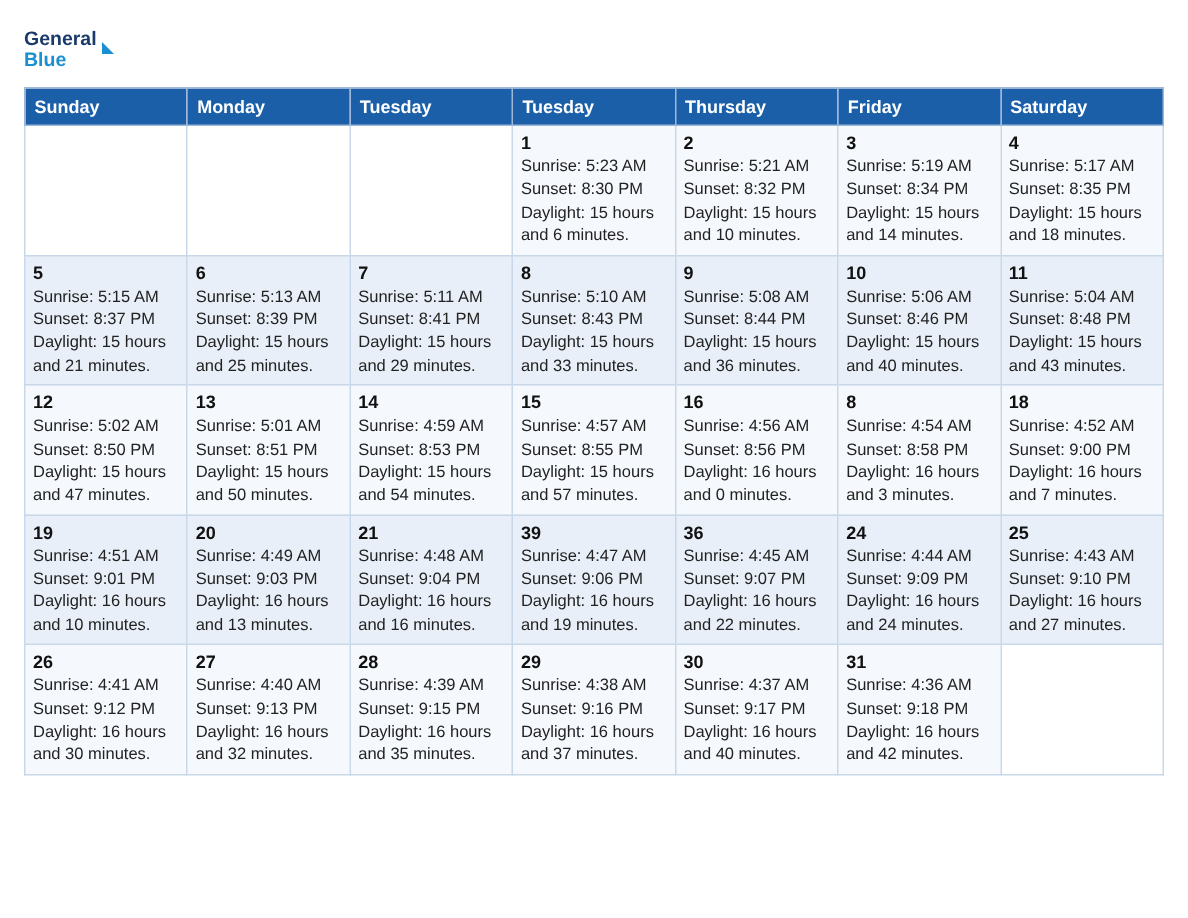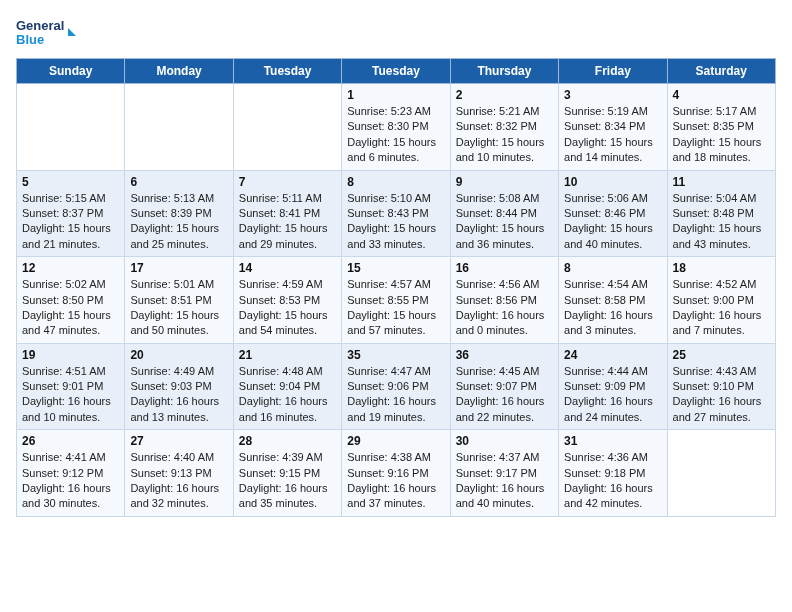--- a/index.html
+++ b/index.html
@@ -34,21 +34,21 @@
       color: #333;
     }
     .calendar {
       width: 100%;
       border-collapse: collapse;
       font-size: 11px;
     }
     .calendar th {
       background: #1a5fa8;
       color: #fff;
-      text-align: center;
+      text-align: left;
       padding: 5px 6px;
       font-size: 12px;
       border: 1px solid #a0b8d8;
     }
     .calendar td {
       vertical-align: top;
       padding: 4px 5px;
       border: 1px solid #c8d8e8;
       width: calc(100% / 7);
       min-height: 70px;
@@ -155,21 +155,21 @@
           <div class="day-number">11</div>
           <div class="day-info">Sunrise: 5:04 AM<br>Sunset: 8:48 PM<br>Daylight: 15 hours<br>and 43 minutes.</div>
         </td>
       </tr>
       <tr>
         <td>
           <div class="day-number">12</div>
           <div class="day-info">Sunrise: 5:02 AM<br>Sunset: 8:50 PM<br>Daylight: 15 hours<br>and 47 minutes.</div>
         </td>
         <td>
-          <div class="day-number">17</div>
+          <div class="day-number">13</div>
           <div class="day-info">Sunrise: 5:01 AM<br>Sunset: 8:51 PM<br>Daylight: 15 hours<br>and 50 minutes.</div>
         </td>
         <td>
           <div class="day-number">14</div>
           <div class="day-info">Sunrise: 4:59 AM<br>Sunset: 8:53 PM<br>Daylight: 15 hours<br>and 54 minutes.</div>
         </td>
         <td>
           <div class="day-number">15</div>
           <div class="day-info">Sunrise: 4:57 AM<br>Sunset: 8:55 PM<br>Daylight: 15 hours<br>and 57 minutes.</div>
         </td>
@@ -193,21 +193,21 @@
         </td>
         <td>
           <div class="day-number">20</div>
           <div class="day-info">Sunrise: 4:49 AM<br>Sunset: 9:03 PM<br>Daylight: 16 hours<br>and 13 minutes.</div>
         </td>
         <td>
           <div class="day-number">21</div>
           <div class="day-info">Sunrise: 4:48 AM<br>Sunset: 9:04 PM<br>Daylight: 16 hours<br>and 16 minutes.</div>
         </td>
         <td>
-          <div class="day-number">35</div>
+          <div class="day-number">39</div>
           <div class="day-info">Sunrise: 4:47 AM<br>Sunset: 9:06 PM<br>Daylight: 16 hours<br>and 19 minutes.</div>
         </td>
         <td>
           <div class="day-number">36</div>
           <div class="day-info">Sunrise: 4:45 AM<br>Sunset: 9:07 PM<br>Daylight: 16 hours<br>and 22 minutes.</div>
         </td>
         <td>
           <div class="day-number">24</div>
           <div class="day-info">Sunrise: 4:44 AM<br>Sunset: 9:09 PM<br>Daylight: 16 hours<br>and 24 minutes.</div>
         </td>

